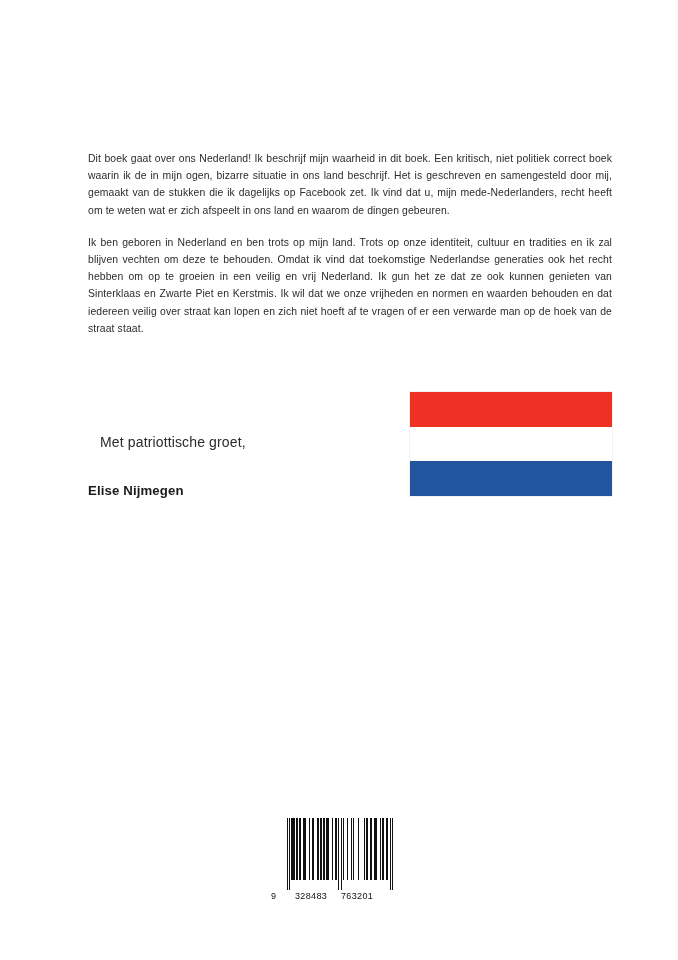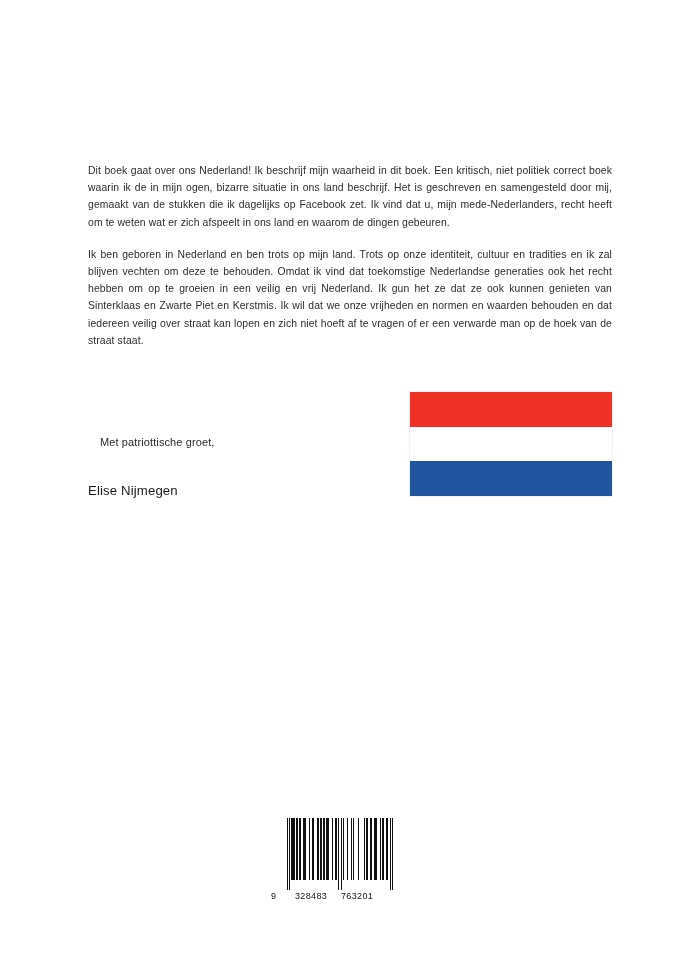--- a/index.html
+++ b/index.html
@@ -24,21 +24,21 @@
 
   
   .copy-block {
     position: absolute;
     left: 88px;
     top: 150px;
     width: 524px;
   }
 
   .para {
-    margin: 12px 0 15px 0;
+    margin: 0 0 15px 0;
     font-size: 10.4px;
     line-height: 17.2px;
     text-align: justify;
     text-justify: inter-word;
     color: #2b2b2b;
     letter-spacing: 0.01em;
   }
 
   .para:last-child { margin-bottom: 0; }
 
@@ -50,33 +50,33 @@
     font-size: 10.4px;
     line-height: 17.2px;
     color: #2b2b2b;
     letter-spacing: 0.01em;
   }
 
   .signoff {
     position: absolute;
     left: 88px;
     top: 434px;
-    font-size: 11px;
+    font-size: 14px;
     line-height: 17px;
     color: #2b2b2b;
     letter-spacing: 0.01em;
     padding-left: 12px;
   }
 
   .signature {
     position: absolute;
     left: 88px;
     top: 483px;
     font-size: 13.2px;
-    font-weight: normal;
+    font-weight: bold;
     color: #1a1a1a;
     letter-spacing: 0.01em;
   }
 
   
   .flag {
     position: absolute;
     left: 410px;
     top: 392px;
     width: 202px;

